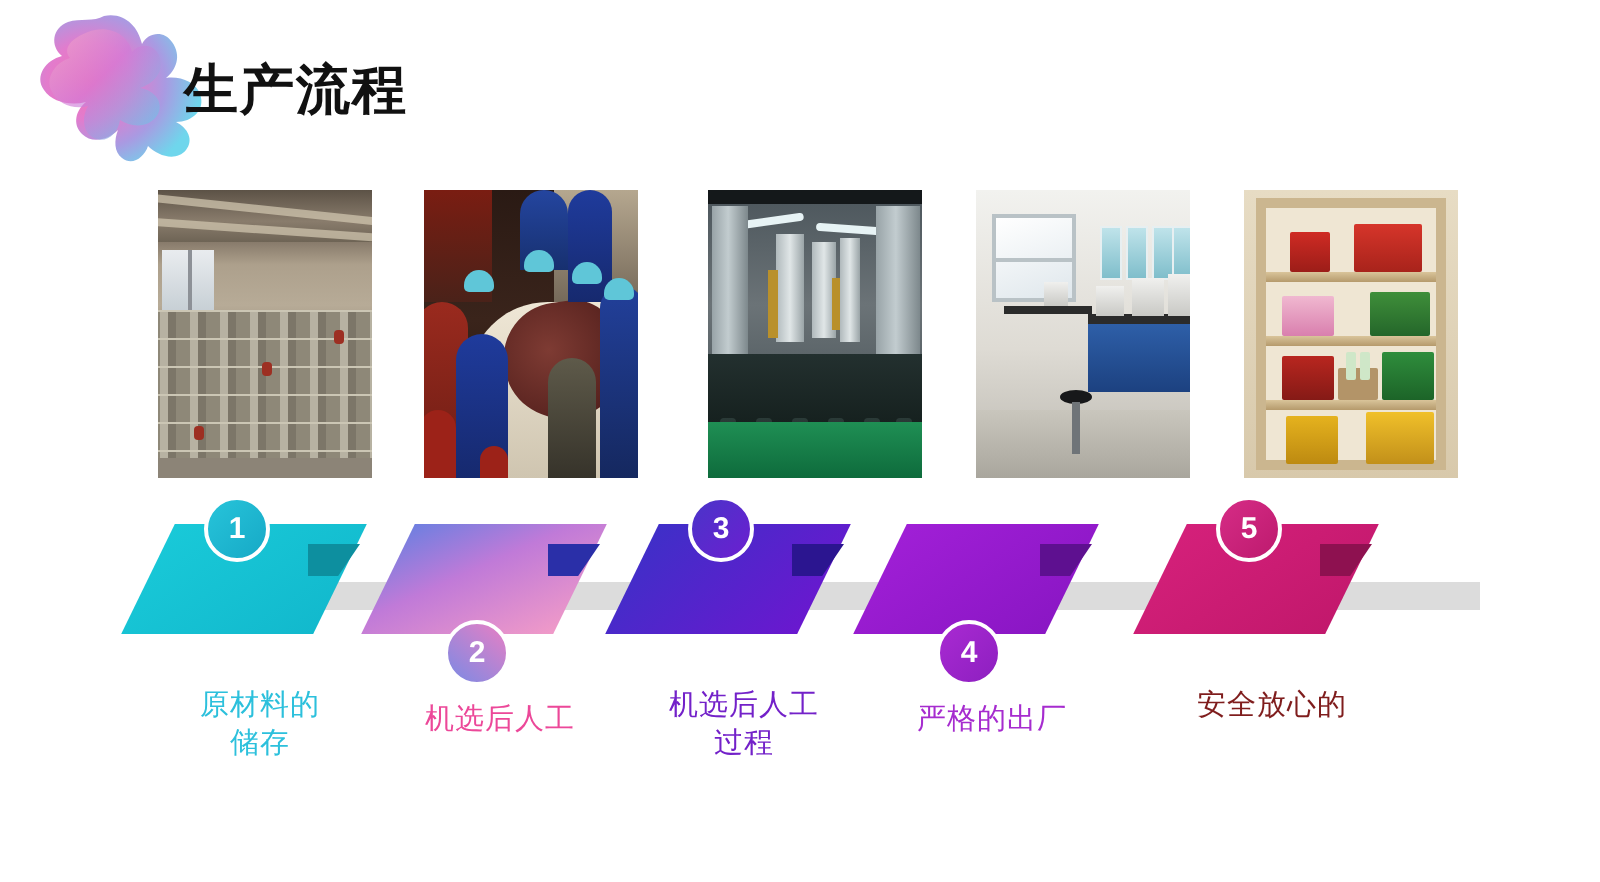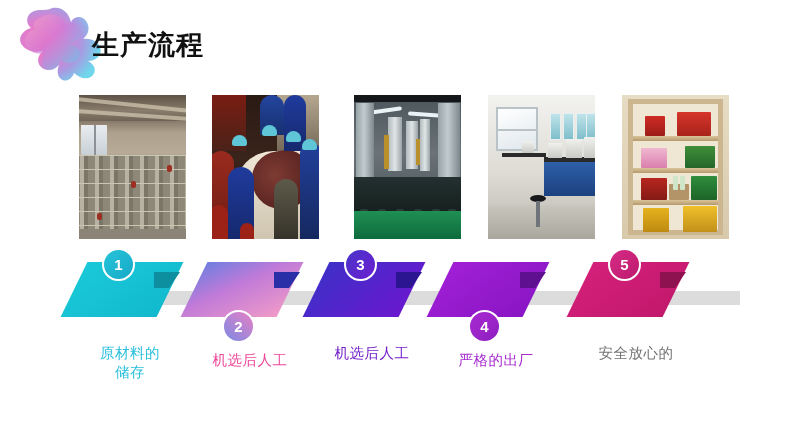--- a/index.html
+++ b/index.html
@@ -337,37 +337,38 @@
   </div>
 
   <div class="step" style="left:292px">
     <div class="para-wrap">
       <div class="para" style="background:linear-gradient(120deg,#3f2fc8,#6a18cf)"></div>
       <div class="fold" style="background:#2b1590"></div>
     </div>
     <div class="num-circle num-up" style="background:linear-gradient(135deg,#4a34c9,#6b1fd0)">3</div>
     <div class="step-label" style="color:#7321c9">
       <div>机选后人工</div>
+      <div>过程</div>
     </div>
   </div>
 
   <div class="step" style="left:416px">
     <div class="para-wrap">
       <div class="para" style="background:linear-gradient(135deg,#a01fd6,#8a16c4)"></div>
       <div class="fold" style="background:#5e1090"></div>
     </div>
     <div class="num-circle num-down" style="background:linear-gradient(135deg,#a92ad2,#8d1fc0)">4</div>
     <div class="step-label label-down" style="color:#a62ccf">
       <div>严格的出厂</div>
     </div>
   </div>
 
   <div class="step" style="left:556px">
     <div class="para-wrap">
       <div class="para" style="background:linear-gradient(135deg,#d4207a,#c2186c)"></div>
       <div class="fold" style="background:#8e1150"></div>
     </div>
     <div class="num-circle num-up" style="background:linear-gradient(135deg,#d62c86,#bd1a6e)">5</div>
-    <div class="step-label" style="color:#737373">
+    <div class="step-label" style="color:#7f1d1d">
       <div>安全放心的</div>
     </div>
   </div>
 </div>
 
 </body></html>

